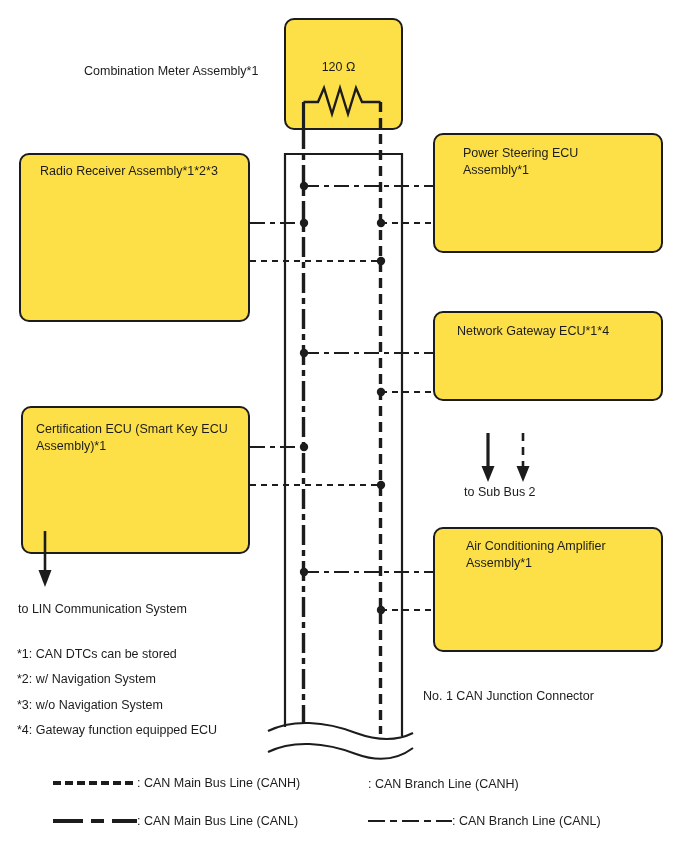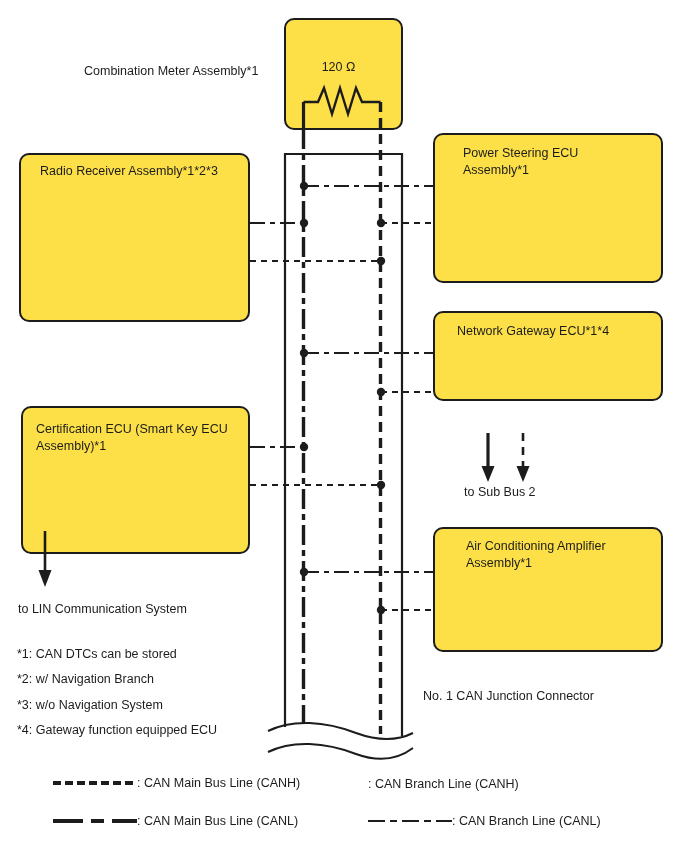--- a/index.html
+++ b/index.html
@@ -96,21 +96,21 @@
     </div>
   </div>
 
   <div class="ecu-box" style="left:21px;top:406px;width:229px;height:148px;padding:13px 10px 0 13px;">
     <div class="box-label" style="max-width:202px;">
       <div>Certification ECU (Smart Key ECU</div>
       <div>Assembly)*1</div>
     </div>
   </div>
 
-  <div class="ecu-box" style="left:433px;top:133px;width:230px;height:150px;padding:10px 10px 0 28px;">
+  <div class="ecu-box" style="left:433px;top:133px;width:230px;height:120px;padding:10px 10px 0 28px;">
     <div class="box-label" style="max-width:150px;">
       <div>Power Steering ECU</div>
       <div>Assembly*1</div>
     </div>
   </div>
 
   <div class="ecu-box" style="left:433px;top:311px;width:230px;height:90px;padding:10px 6px 0 22px;">
     <div class="box-label">
       <div>Network Gateway ECU*1*4</div>
     </div>
@@ -126,21 +126,21 @@
   <div class="float-label" style="left:84px;top:64px;">Combination Meter Assembly*1</div>
 
   <div class="float-label" style="left:464px;top:485px;">to Sub Bus 2</div>
 
   <div class="float-label" style="left:18px;top:602px;">to LIN Communication System</div>
 
   <div class="float-label" style="left:423px;top:689px;">No. 1 CAN Junction Connector</div>
 
   <div class="notes" style="left:17px;top:642px;">
     <div>*1: CAN DTCs can be stored</div>
-    <div>*2: w/ Navigation Branch</div>
+    <div>*2: w/ Navigation System</div>
     <div>*3: w/o Navigation System</div>
     <div>*4: Gateway function equipped ECU</div>
   </div>
 
   <div class="legend-item" style="left:53px;top:775px;">
     <svg width="84" height="10">
       <line x1="0" y1="5" x2="84" y2="5" stroke="#1c1c1c" stroke-width="4" stroke-dasharray="8 4"></line>
     </svg>
     <span>: CAN Main Bus Line (CANH)</span>
   </div>

